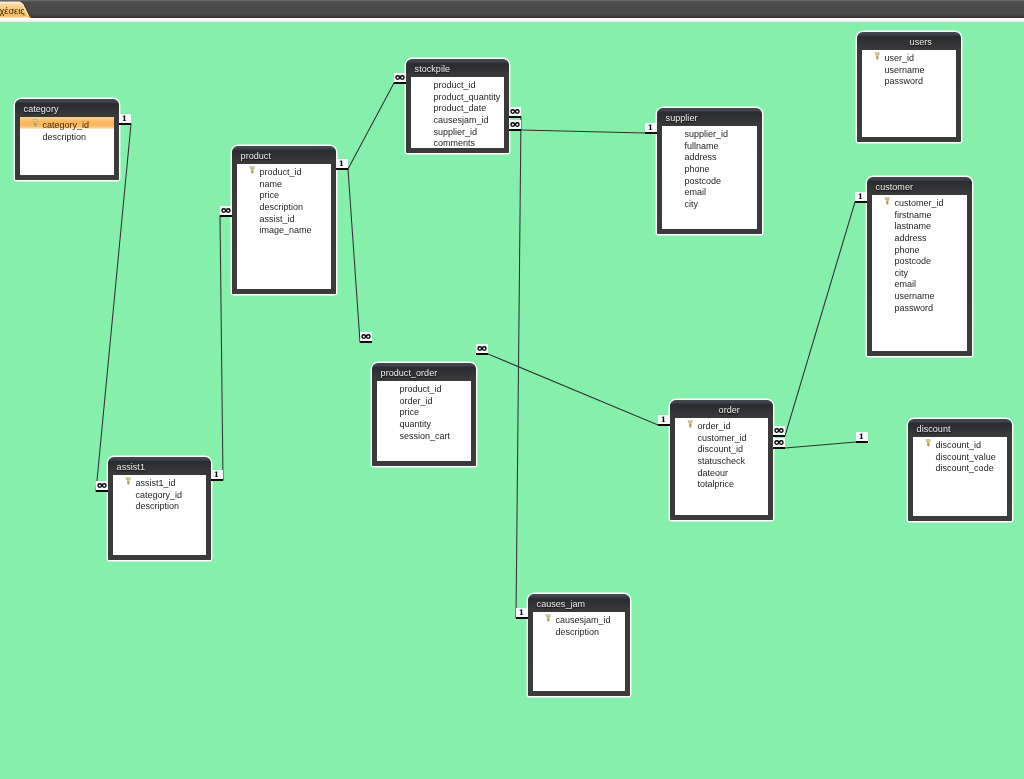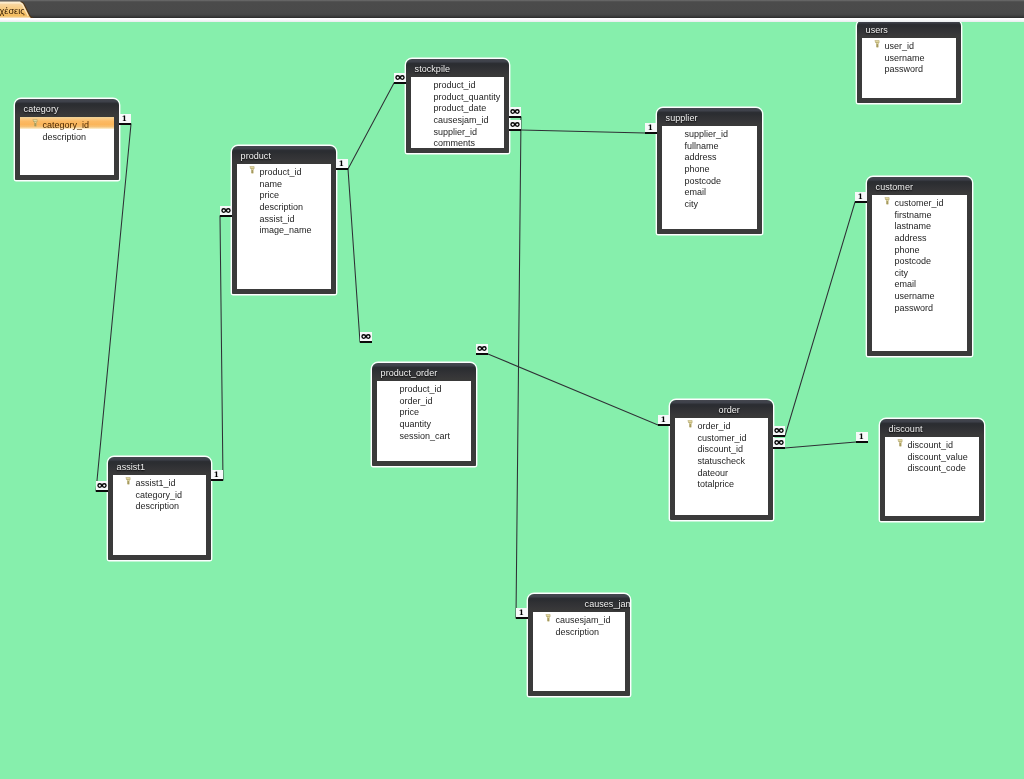--- a/index.html
+++ b/index.html
@@ -138,21 +138,21 @@
         <div class="tbl-body">
           <div class="fld"><span>supplier_id</span></div>
           <div class="fld"><span>fullname</span></div>
           <div class="fld"><span>address</span></div>
           <div class="fld"><span>phone</span></div>
           <div class="fld"><span>postcode</span></div>
           <div class="fld"><span>email</span></div>
           <div class="fld"><span>city</span></div>
         </div>
       </div>
-      <div class="tbl" style="left: 857px; top: 20px; width: 104px; height: 83px;">
+      <div class="tbl" style="left: 857px; top: 32px; width: 104px; height: 110px; padding-left: 44px;">
         <div class="tbl-head">users</div>
         <div class="tbl-body">
           <div class="fld"><svg class="keyicon" viewBox="0 0 14 18" width="6" height="8">
               <path d="M2 1 h10 v4.4 q0 1.6 -2.1 2.4 v8.6 h-3.8 v-8.6 q-2.1 -0.8 -2.1 -2.4 z" fill="#e4d9a1" stroke="#a3965a" stroke-width="1.1" stroke-linejoin="round"></path>
               <circle cx="4.8" cy="5.6" r="1.05" fill="#7a6f36"></circle>
               <circle cx="9.2" cy="5.6" r="1.05" fill="#7a6f36"></circle>
               <rect x="6.2" y="9.1" width="2.6" height="6.9" fill="#988c4d"></rect>
             </svg><span>user_id</span></div>
           <div class="fld"><span>username</span></div>
           <div class="fld"><span>password</span></div>
@@ -197,21 +197,21 @@
               <circle cx="9.2" cy="5.6" r="1.05" fill="#7a6f36"></circle>
               <rect x="6.2" y="9.1" width="2.6" height="6.9" fill="#988c4d"></rect>
             </svg><span>order_id</span></div>
           <div class="fld"><span>customer_id</span></div>
           <div class="fld"><span>discount_id</span></div>
           <div class="fld"><span>statuscheck</span></div>
           <div class="fld"><span>dateour</span></div>
           <div class="fld"><span>totalprice</span></div>
         </div>
       </div>
-      <div class="tbl" style="left: 880px; top: 419px; width: 104px; height: 102px;">
+      <div class="tbl" style="left: 908px; top: 419px; width: 104px; height: 102px;">
         <div class="tbl-head">discount</div>
         <div class="tbl-body">
           <div class="fld"><svg class="keyicon" viewBox="0 0 14 18" width="6" height="8">
               <path d="M2 1 h10 v4.4 q0 1.6 -2.1 2.4 v8.6 h-3.8 v-8.6 q-2.1 -0.8 -2.1 -2.4 z" fill="#e4d9a1" stroke="#a3965a" stroke-width="1.1" stroke-linejoin="round"></path>
               <circle cx="4.8" cy="5.6" r="1.05" fill="#7a6f36"></circle>
               <circle cx="9.2" cy="5.6" r="1.05" fill="#7a6f36"></circle>
               <rect x="6.2" y="9.1" width="2.6" height="6.9" fill="#988c4d"></rect>
             </svg><span>discount_id</span></div>
           <div class="fld"><span>discount_value</span></div>
           <div class="fld"><span>discount_code</span></div>
@@ -223,21 +223,21 @@
           <div class="fld"><svg class="keyicon" viewBox="0 0 14 18" width="6" height="8">
               <path d="M2 1 h10 v4.4 q0 1.6 -2.1 2.4 v8.6 h-3.8 v-8.6 q-2.1 -0.8 -2.1 -2.4 z" fill="#e4d9a1" stroke="#a3965a" stroke-width="1.1" stroke-linejoin="round"></path>
               <circle cx="4.8" cy="5.6" r="1.05" fill="#7a6f36"></circle>
               <circle cx="9.2" cy="5.6" r="1.05" fill="#7a6f36"></circle>
               <rect x="6.2" y="9.1" width="2.6" height="6.9" fill="#988c4d"></rect>
             </svg><span>assist1_id</span></div>
           <div class="fld"><span>category_id</span></div>
           <div class="fld"><span>description</span></div>
         </div>
       </div>
-      <div class="tbl" style="left: 528px; top: 594px; width: 102px; height: 102px; padding-left: 48px;">
+      <div class="tbl" style="left: 528px; top: 594px; width: 102px; height: 102px;">
         <div class="tbl-head">causes_jam</div>
         <div class="tbl-body">
           <div class="fld"><svg class="keyicon" viewBox="0 0 14 18" width="6" height="8">
               <path d="M2 1 h10 v4.4 q0 1.6 -2.1 2.4 v8.6 h-3.8 v-8.6 q-2.1 -0.8 -2.1 -2.4 z" fill="#e4d9a1" stroke="#a3965a" stroke-width="1.1" stroke-linejoin="round"></path>
               <circle cx="4.8" cy="5.6" r="1.05" fill="#7a6f36"></circle>
               <circle cx="9.2" cy="5.6" r="1.05" fill="#7a6f36"></circle>
               <rect x="6.2" y="9.1" width="2.6" height="6.9" fill="#988c4d"></rect>
             </svg><span>causesjam_id</span></div>
           <div class="fld"><span>description</span></div>
         </div>

